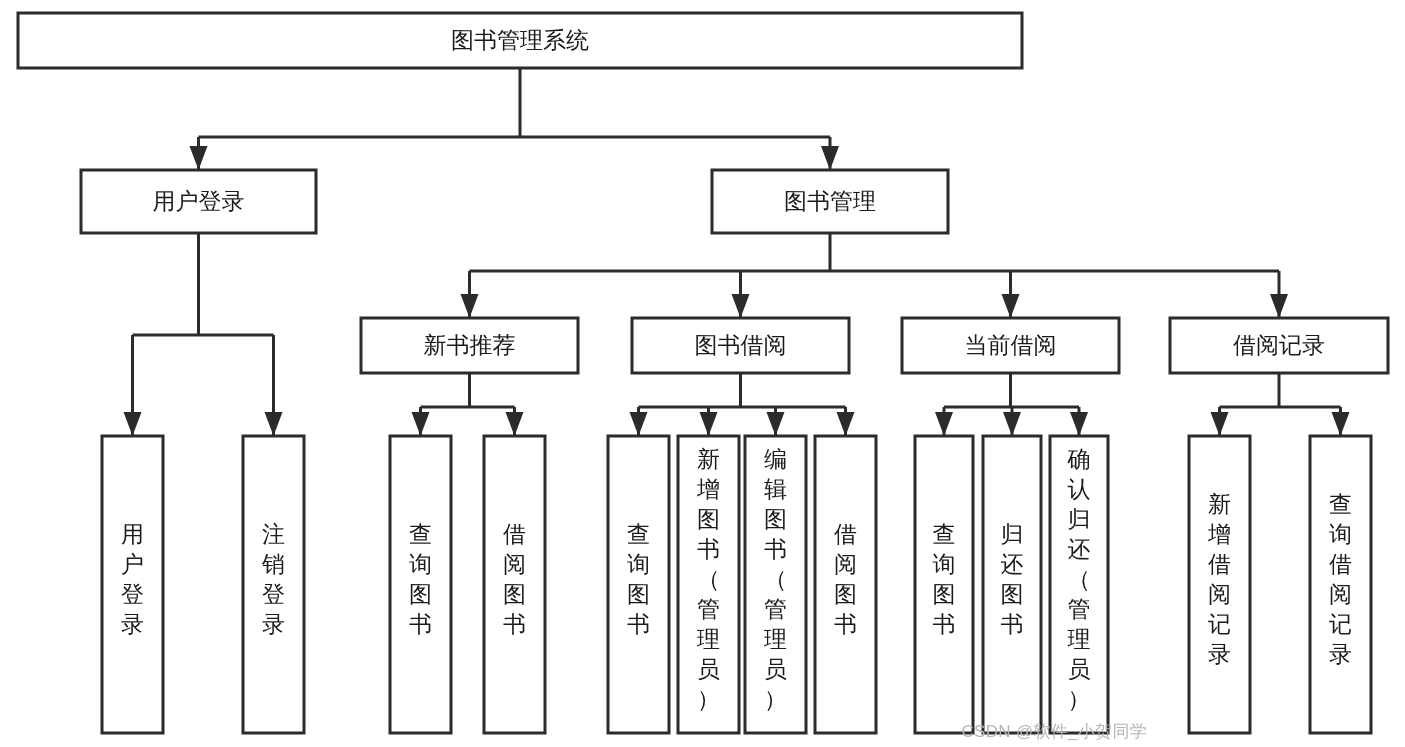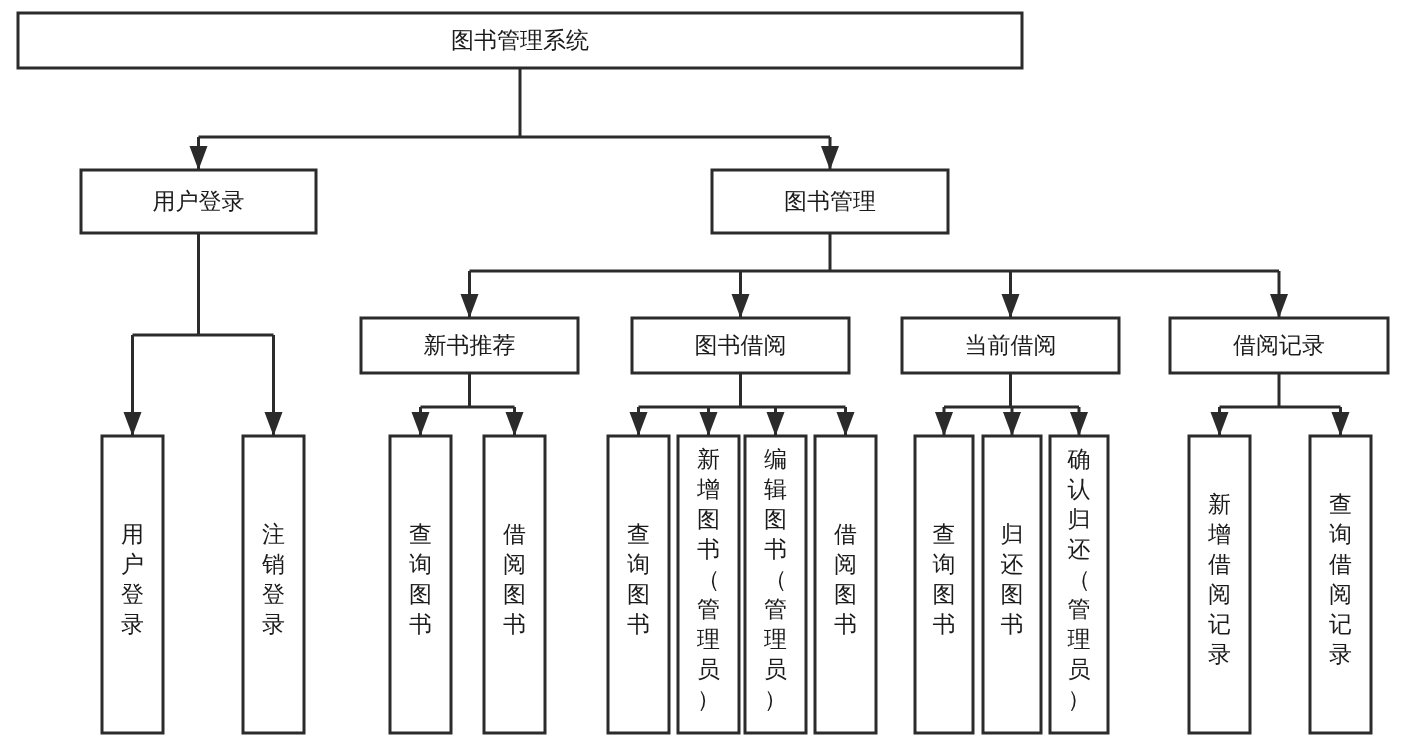--- a/index.html
+++ b/index.html
@@ -216,14 +216,15 @@
           <rect x="1189" y="436" width="61" height="297" class="node-box"></rect>
           <text x="1219.5" class="node-label-vertical" y="511.5"><tspan x="1219.5" y="511.5">新</tspan><tspan x="1219.5" y="541.5">增</tspan><tspan x="1219.5" y="571.5">借</tspan><tspan x="1219.5" y="601.5">阅</tspan><tspan x="1219.5" y="631.5">记</tspan><tspan x="1219.5" y="661.5">录</tspan></text>
         </g>
         <g>
           <rect x="1310" y="436" width="61" height="297" class="node-box"></rect>
           <text x="1340.5" class="node-label-vertical" y="511.5"><tspan x="1340.5" y="511.5">查</tspan><tspan x="1340.5" y="541.5">询</tspan><tspan x="1340.5" y="571.5">借</tspan><tspan x="1340.5" y="601.5">阅</tspan><tspan x="1340.5" y="631.5">记</tspan><tspan x="1340.5" y="661.5">录</tspan></text>
         </g>
       </g>
   </svg>
 
+  <div class="watermark">CSDN @软件_小贺同学</div>
 
 </div>
 
 </body></html>

